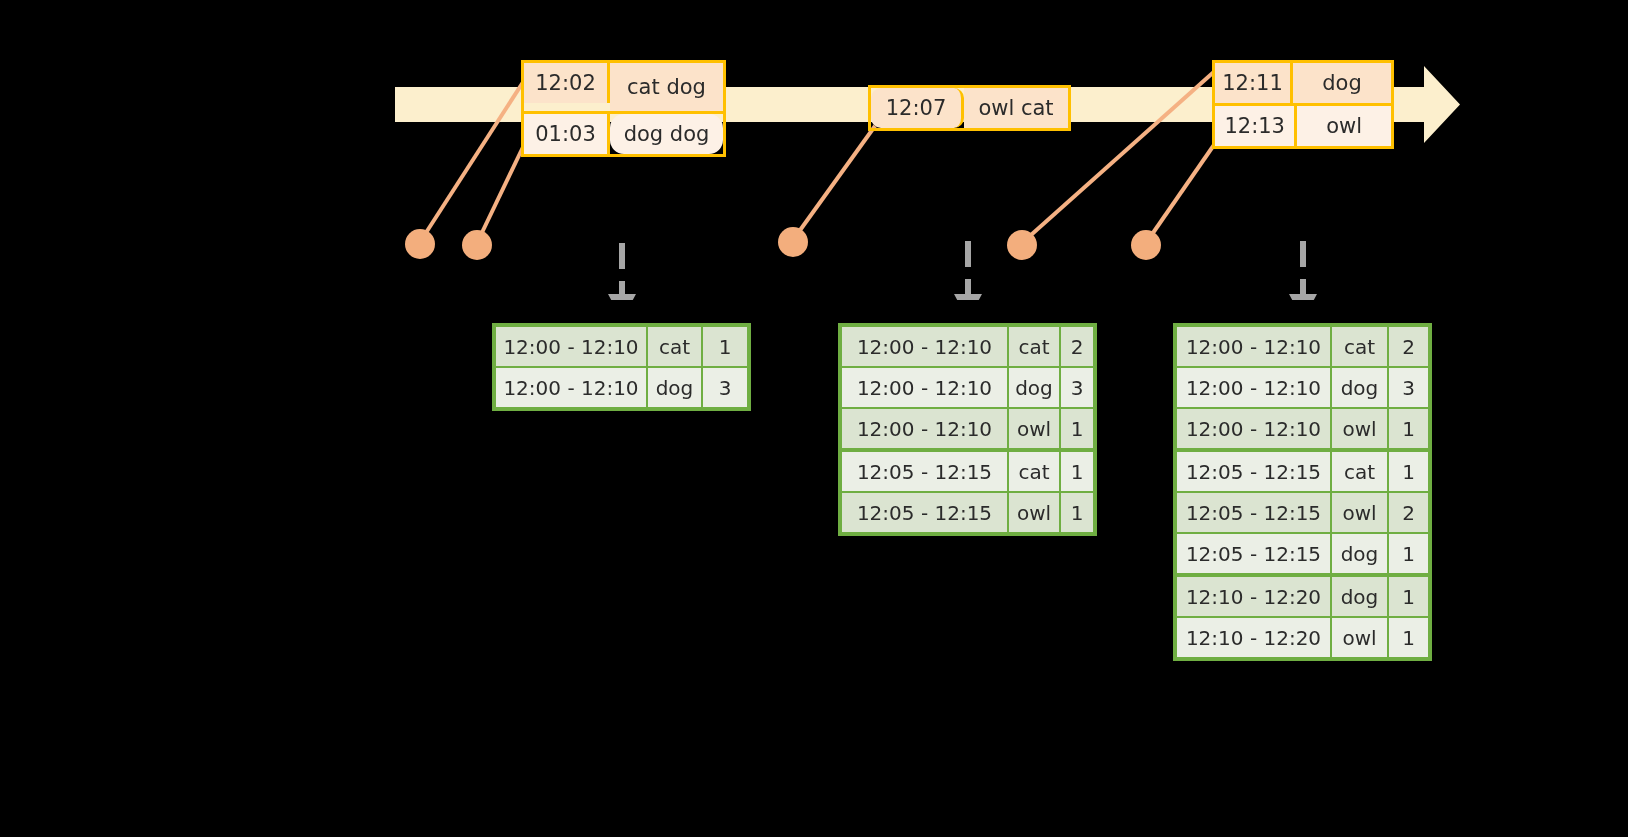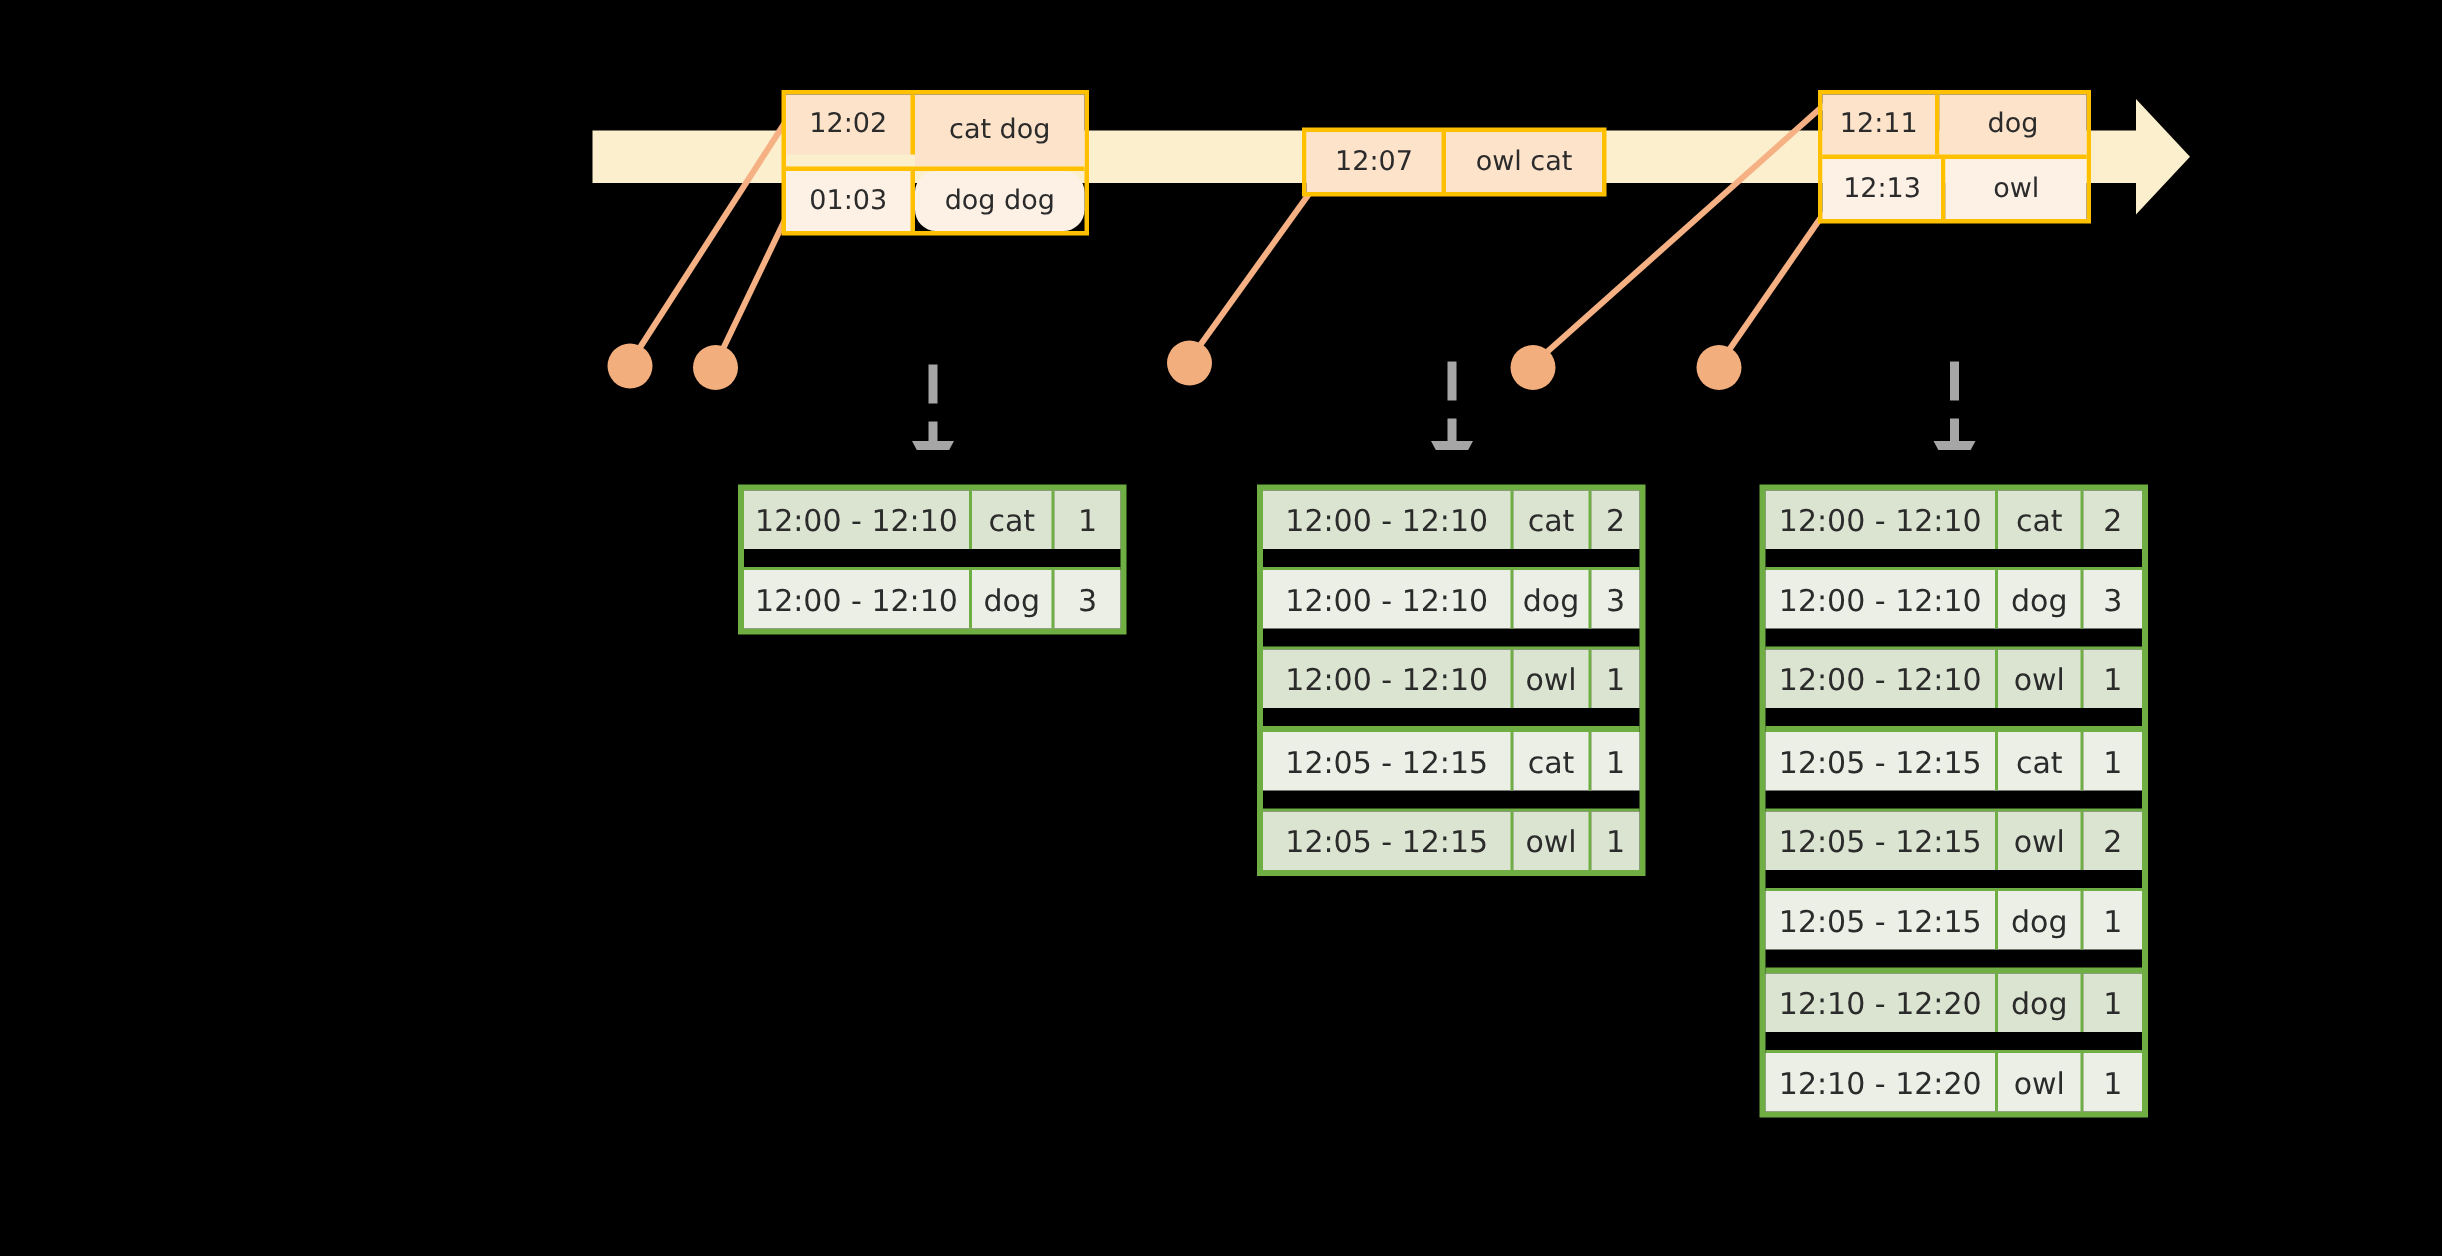--- a/index.html
+++ b/index.html
@@ -19,33 +19,32 @@
     box-sizing:border-box;
     display:flex;flex-direction:column;
     z-index:6;
   }
   .evrow{display:flex;align-items:stretch;}
   .evrow + .evrow{border-top:3px solid #FFC000;}
   .evrow.dark .evcell{background:#FCE3CA;}
   .evrow.light .evcell{background:#FDF1E6;}
   .evcell{
     display:flex;align-items:center;justify-content:center;
-    color:#2b2b2b;font-size:18px;line-height:1;
+    color:#2b2b2b;font-size:21px;line-height:1;
     padding:0 8px;box-sizing:border-box;
   }
   .evcell.time{border-right:3px solid #FFC000;}
 
   
   .gtable{
     position:absolute;
     border:4px solid #6FAE42;
     box-sizing:border-box;
     display:flex;flex-direction:column;
     z-index:5;
-    gap:12px;
   }
   .grow{display:flex;align-items:stretch;height:39px;}
   .grow + .grow{border-top:2px solid #6FAE42;}
   .grow.sep{border-top:4px solid #6FAE42;}
   .grow.a .gcell{background:#DBE4D1;}
   .grow.b .gcell{background:#EBEFE6;}
   .gcell{
     display:flex;align-items:center;justify-content:center;
     color:#2b2b2b;font-size:20px;line-height:1;
     box-sizing:border-box;
@@ -94,21 +93,21 @@
       <div class="evcell words" style="width:113px;height:48px;">cat dog</div>
     </div>
     <div class="evrow light">
       <div class="evcell time" style="width:86px;height:40px;">01:03</div>
       <div class="evcell words" style="width:113px;height:40px;border-radius:14px;">dog dog</div>
     </div>
   </div>
 
   <div class="evbox" style="left:868px;top:85px;width:203px;">
     <div class="evrow dark">
-      <div class="evcell time" style="width:98px;height:40px;">12:07</div>
+      <div class="evcell time" style="width:98px;height:40px;border-radius:10px;">12:07</div>
       <div class="evcell words" style="width:110px;height:40px;">owl cat</div>
     </div>
   </div>
 
   <div class="evbox" style="left:1212px;top:60px;width:182px;">
     <div class="evrow dark">
       <div class="evcell time" style="width:78px;height:40px;">12:11</div>
       <div class="evcell words" style="width:98px;height:40px;">dog</div>
     </div>
     <div class="evrow light">

